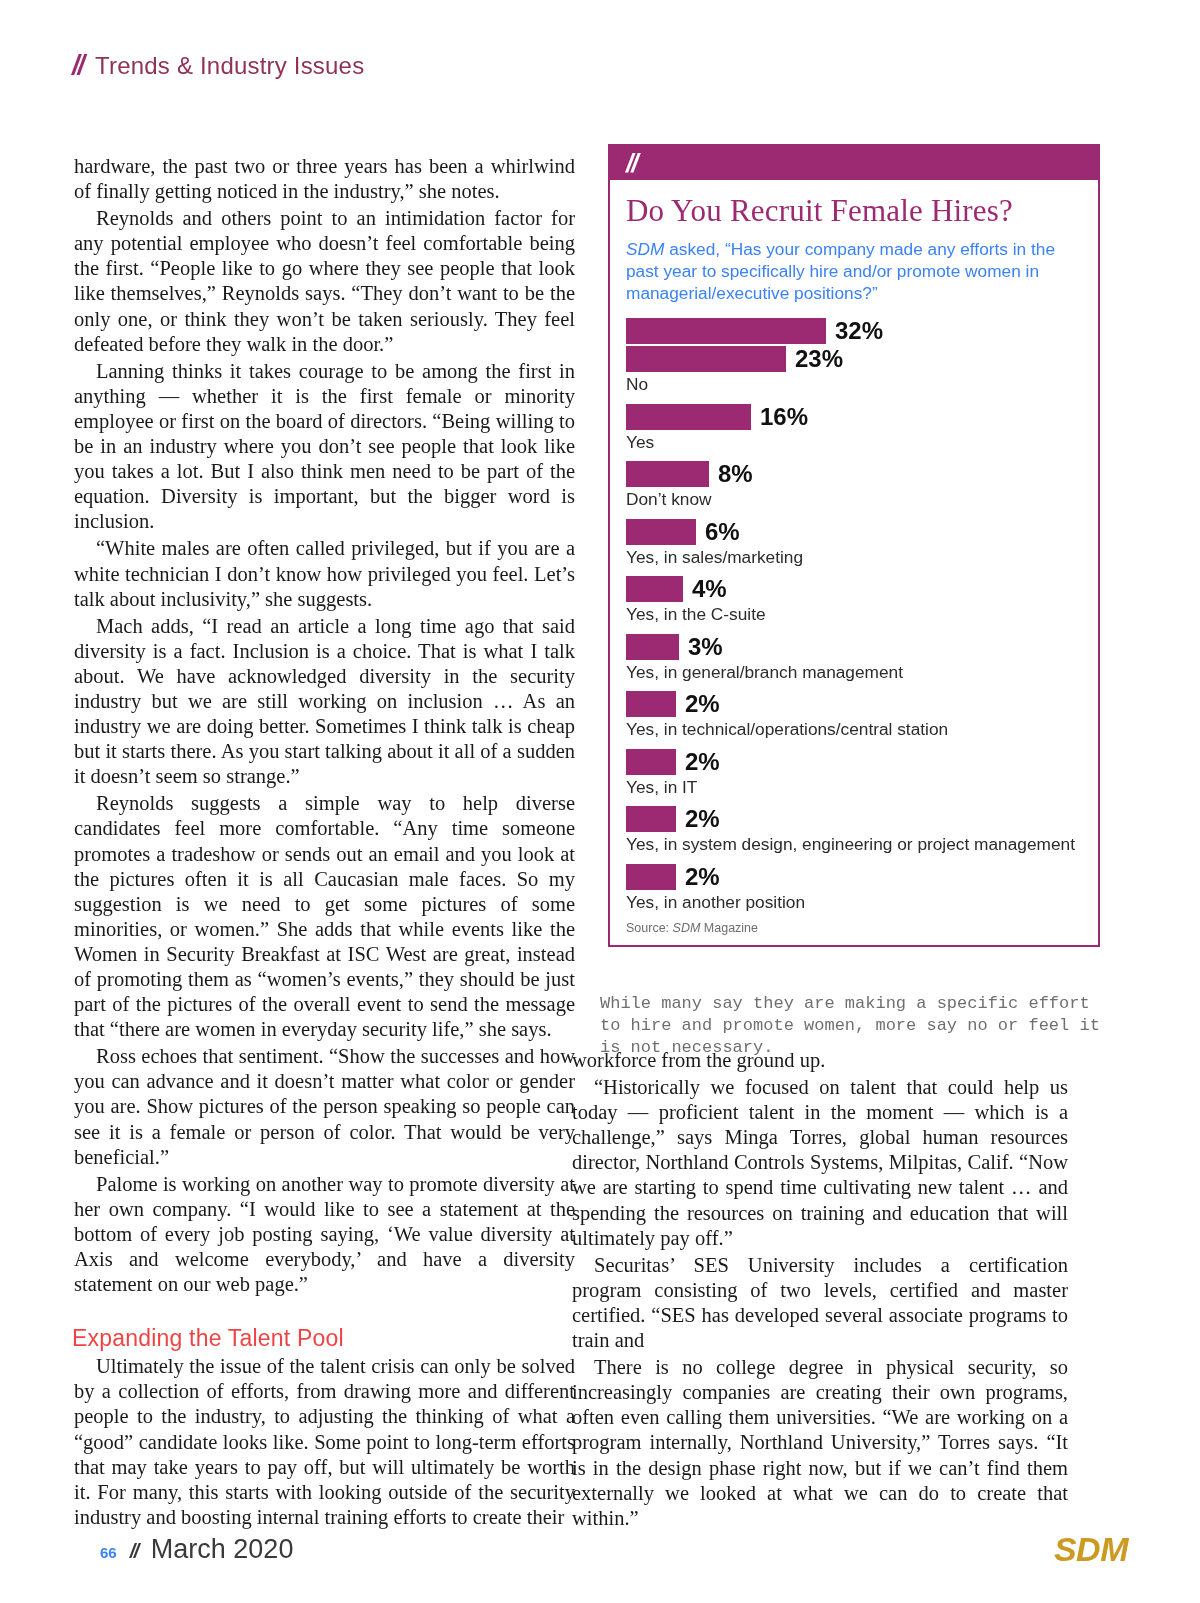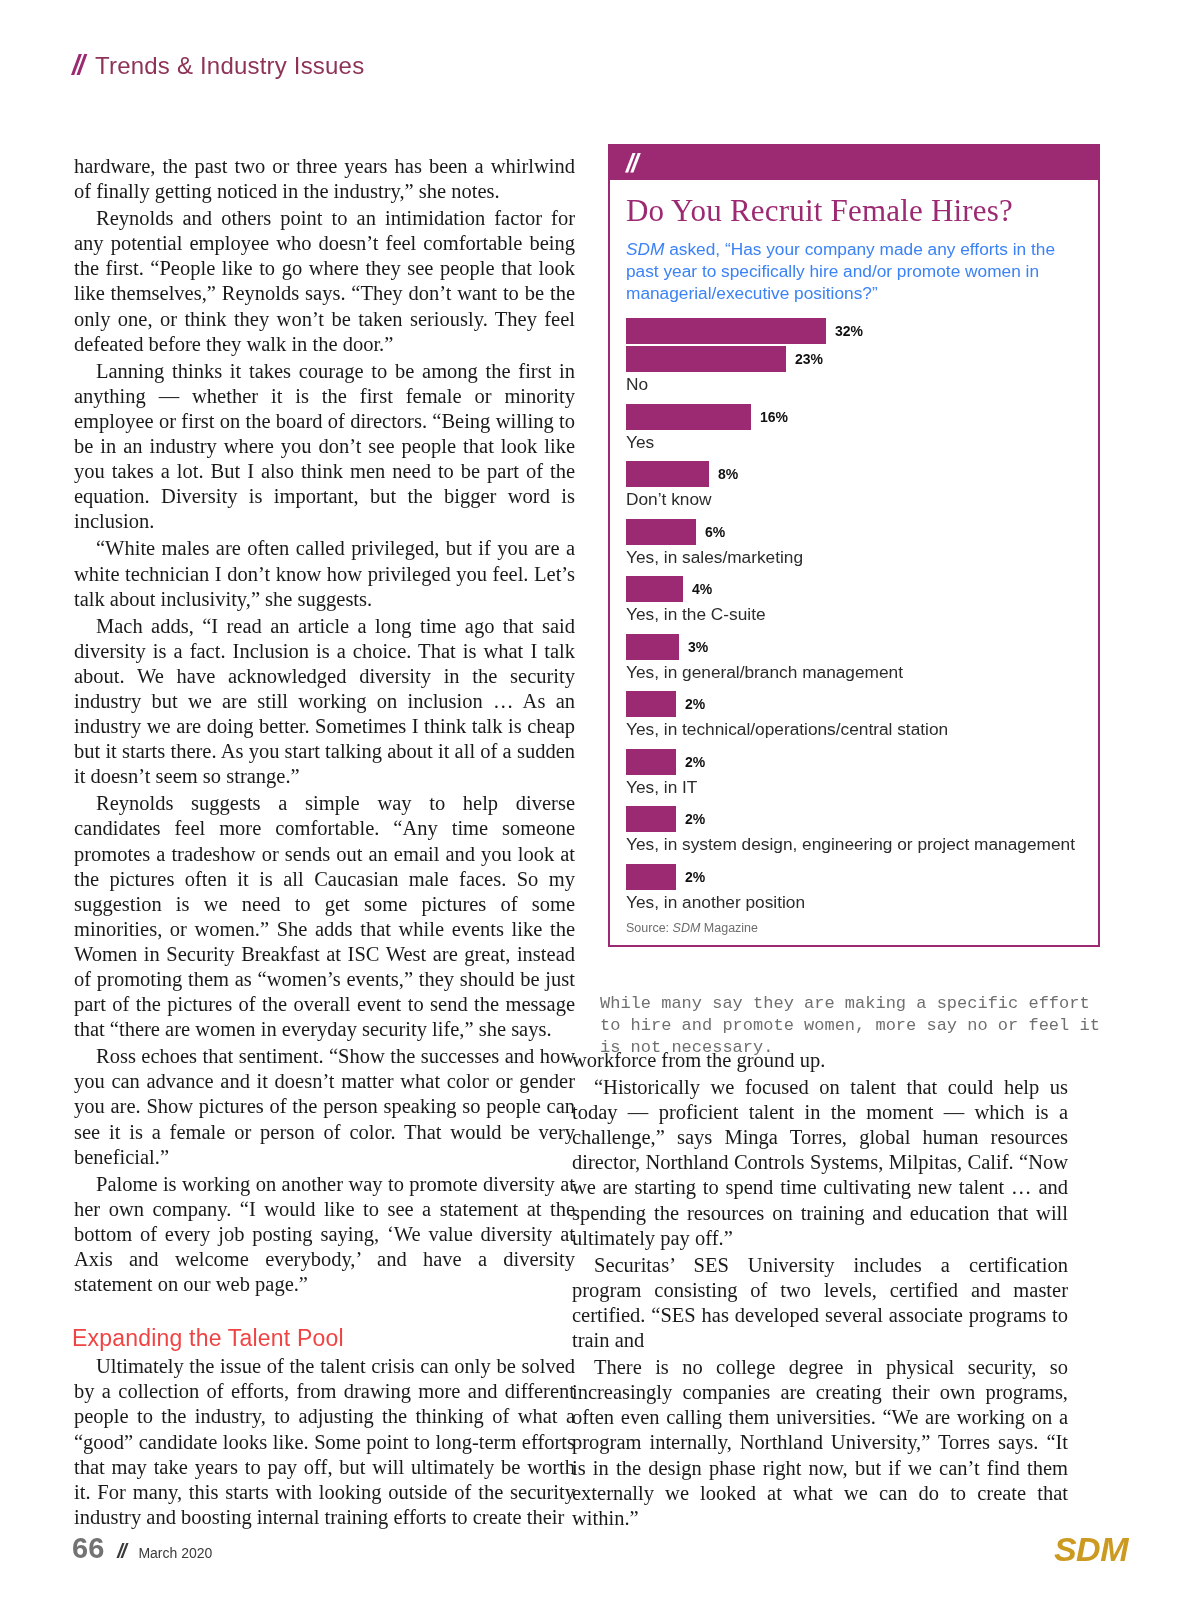--- a/index.html
+++ b/index.html
@@ -130,21 +130,21 @@
     display: flex;
     align-items: center;
     height: 26px;
   }
   .bar {
     background: #9C2A72;
     height: 26px;
   }
   .bar-value {
     font-family: "Liberation Sans", sans-serif;
-    font-size: 14px;
+    font-size: 24px;
     font-weight: 700;
     color: #111111;
     margin-left: 9px;
     white-space: nowrap;
   }
   .bar-label {
     font-family: "Liberation Sans", sans-serif;
     font-size: 17.3px;
     line-height: 21.5px;
     color: #2b2b2b;
@@ -173,33 +173,34 @@
   .footer {
     position: absolute;
     left: 72px;
     bottom: 38px;
     display: flex;
     align-items: baseline;
     gap: 13px;
     font-family: "Liberation Sans", sans-serif;
   }
   .footer-page {
-    font-size: 29px;
-    font-weight: 700;
-    color: #737373;
+    font-size: 15px;
+    font-weight: 700;
+    color: #3b82f6;
+    margin-left: 28px;
   }
   .footer-slash {
     font-size: 20px;
     font-style: italic;
     font-weight: 700;
     color: #3a3a3a;
     letter-spacing: -1.5px;
   }
   .footer-date {
-    font-size: 14px;
+    font-size: 27px;
     font-weight: 400;
     color: #3a3a3a;
   }
   .footer-logo {
     position: absolute;
     right: 72px;
     bottom: 34px;
     font-family: "Liberation Sans", sans-serif;
     font-style: italic;
     font-weight: 700;

